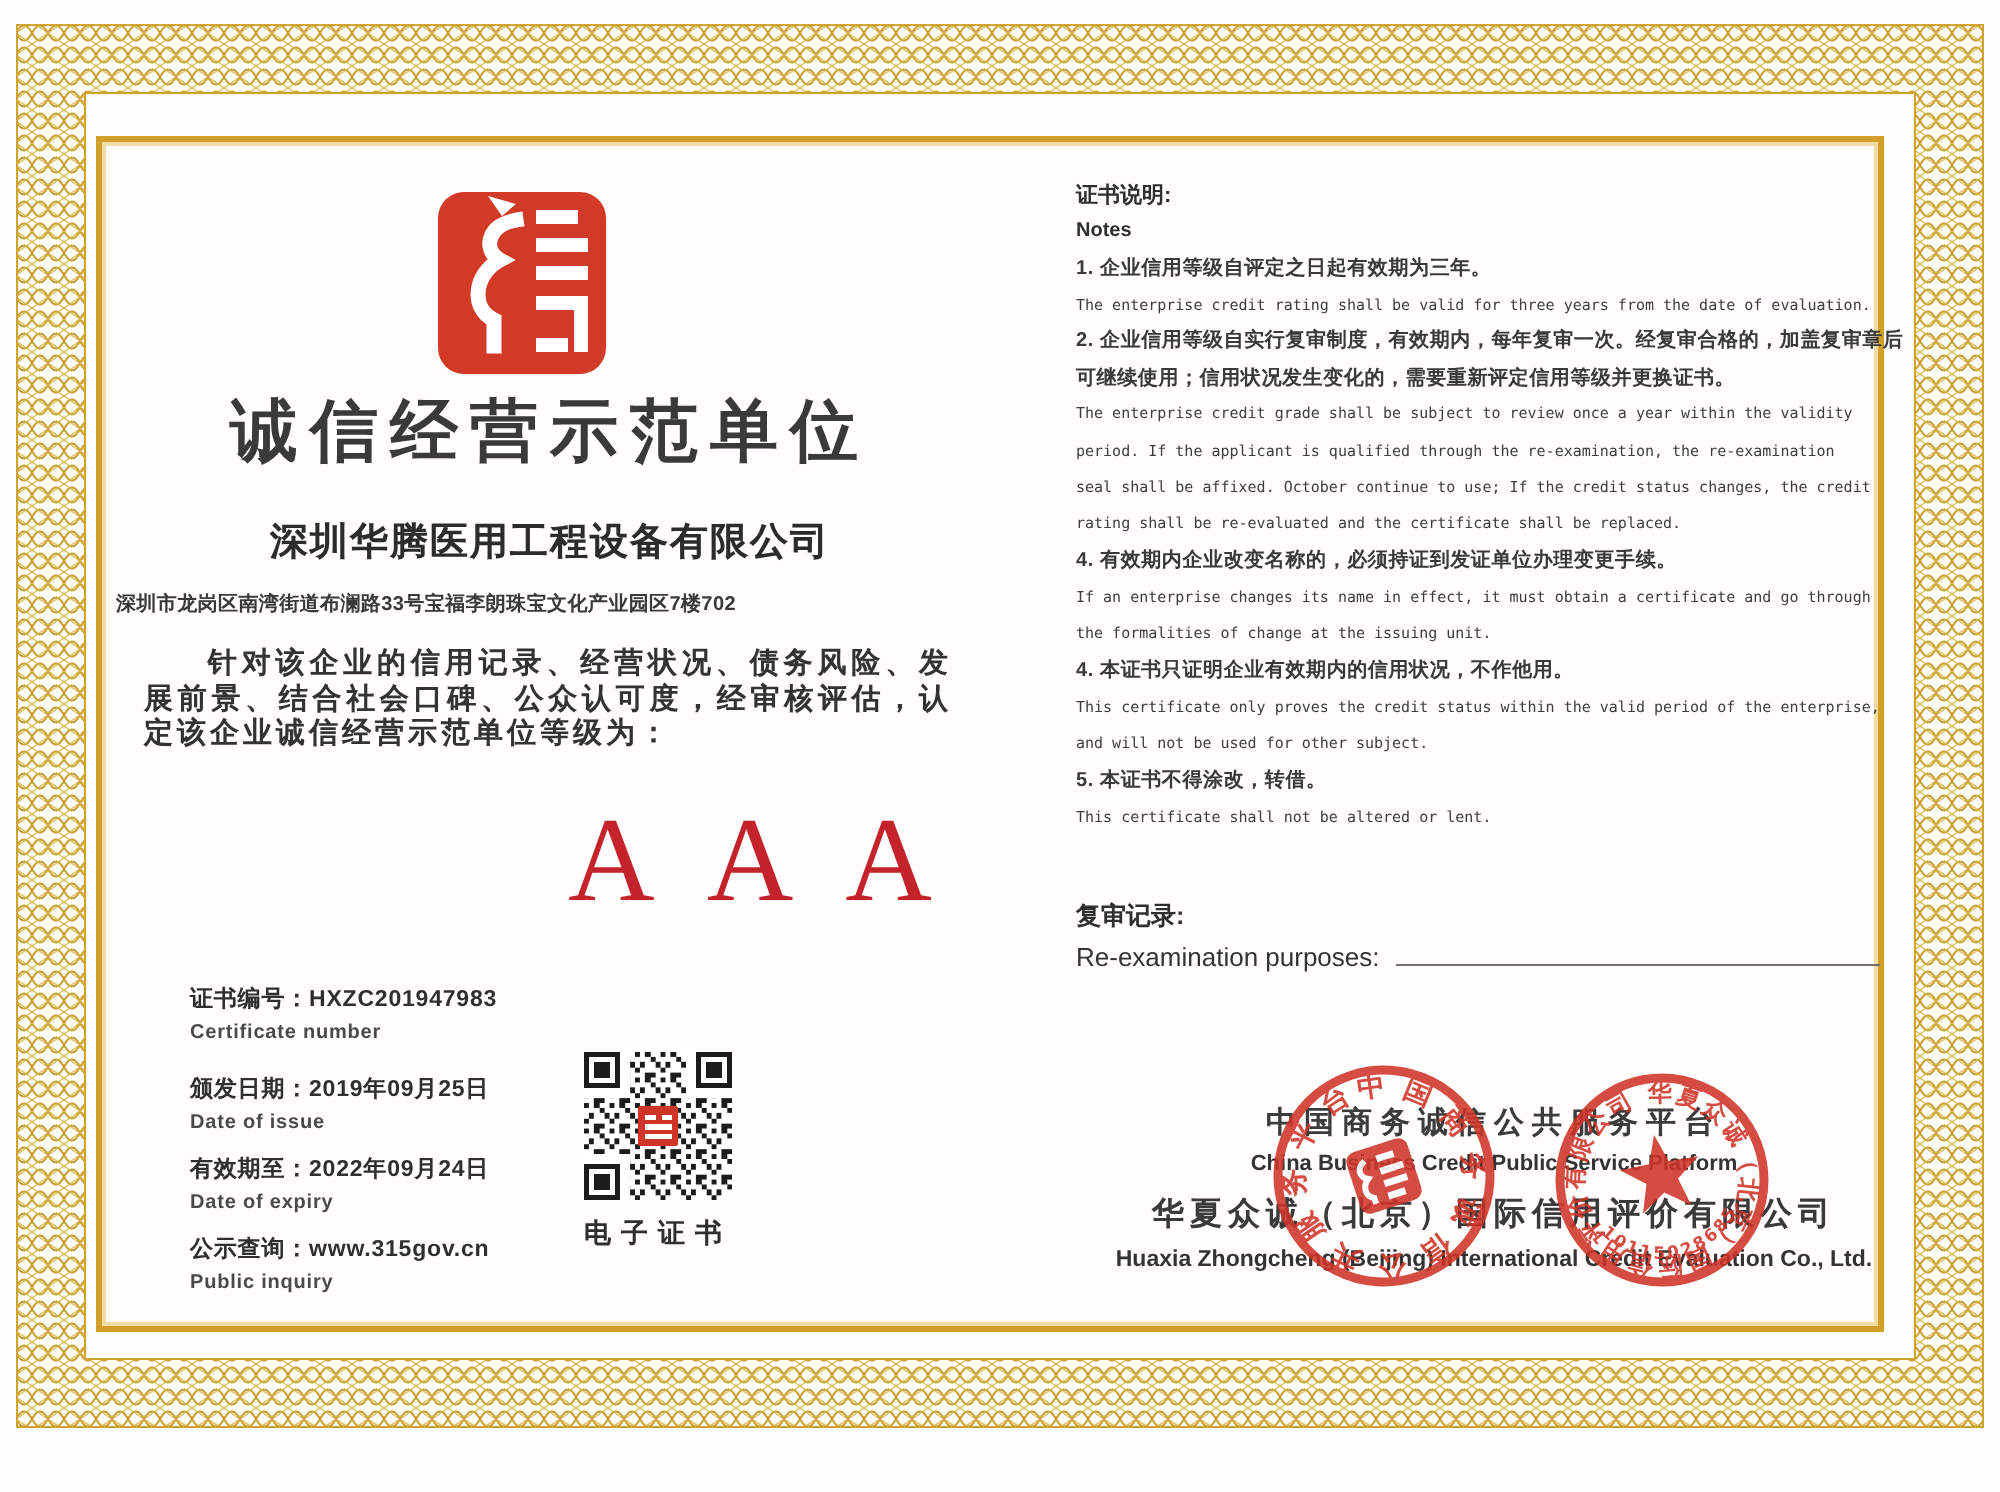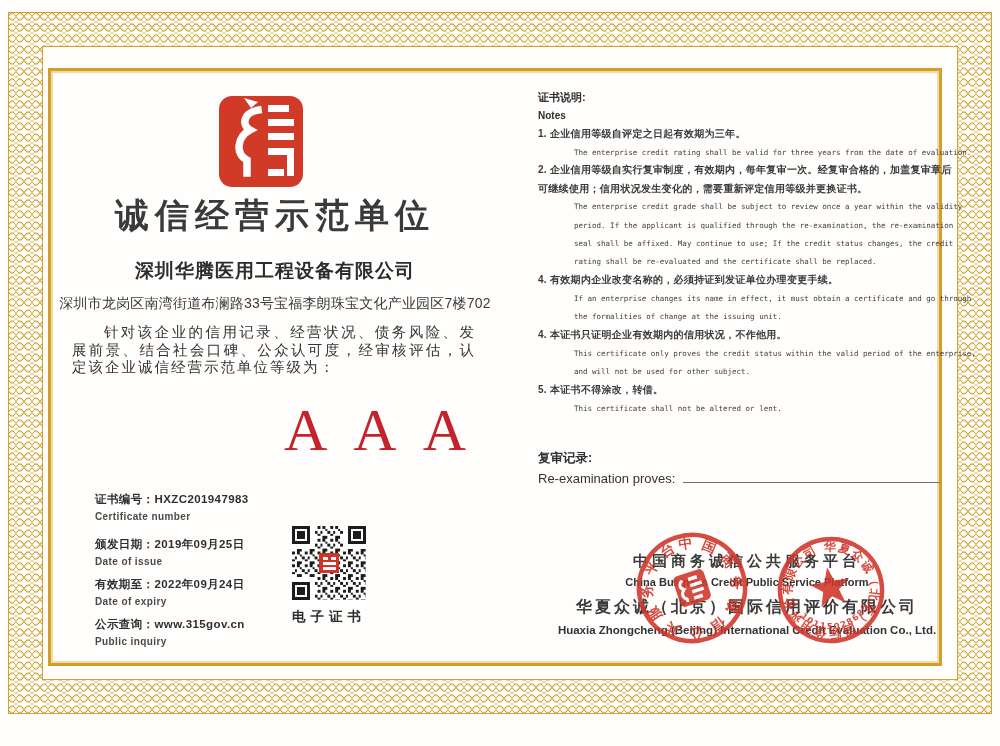--- a/index.html
+++ b/index.html
@@ -11,42 +11,42 @@
   .inner-frame{left:48px;top:68px;width:894px;height:598px;box-sizing:border-box;
       border:3px solid #d2a02a;box-shadow:inset 0 0 0 2px #f0dda5;}
 
   
   .title-cn{left:58px;top:193px;width:434px;text-align:center;font-size:34px;font-weight:700;
       letter-spacing:6px;color:#3a3a3a;font-family:"DejaVu Serif","Liberation Serif",serif;}
   .title-en{left:58px;top:241px;width:434px;text-align:center;font-size:11px;font-weight:700;
       letter-spacing:2.6px;word-spacing:3px;color:#2e2e2e;}
   .company{left:58px;top:258px;width:434px;text-align:center;font-size:19px;font-weight:700;
       letter-spacing:1px;color:#2c2c2c;}
-  .address{left:58px;top:295px;width:434px;text-align:center;font-size:14px;font-weight:400;
+  .address{left:58px;top:295px;width:434px;text-align:left;font-size:10px;font-weight:700;
       letter-spacing:.2px;color:#3a3a3a;white-space:nowrap;}
-  .statement{left:72px;top:324px;width:404px;font-size:14.5px;font-weight:400;line-height:17.6px;
+  .statement{left:72px;top:324px;width:404px;font-size:14.5px;font-weight:700;line-height:17.6px;
       letter-spacing:2px;text-align:justify;text-indent:2.2em;color:#333;}
   .rating{left:58px;top:396px;width:434px;text-align:right;font-size:60px;font-weight:400;
       font-family:"Liberation Serif","DejaVu Serif",serif;letter-spacing:26px;text-indent:26px;color:#c4232b;}
 
   .field{left:95px;width:230px;}
   .field .row{font-size:11.5px;font-weight:700;color:#2f2f2f;letter-spacing:.4px;white-space:nowrap;}
   .field .sub{margin-top:4px;font-size:10px;font-weight:600;color:#4a4a4a;letter-spacing:.4px;}
 
   .badge-label{margin-top:8px;text-align:center;font-size:13.5px;font-weight:600;
       letter-spacing:5px;color:#2f2f2f;white-space:nowrap;}
 
   
   .notes{left:538px;top:88px;width:416px;}
   .nheading{font-size:11px;font-weight:700;color:#2f2f2f;height:18.3px;display:flex;align-items:center;}
   .nsub{font-size:10px;font-weight:700;color:#2f2f2f;height:18.3px;display:flex;align-items:center;}
   .note-cn{font-size:10px;font-weight:600;color:#3a3a3a;letter-spacing:.3px;white-space:nowrap;
       height:18.3px;display:flex;align-items:center;}
   .note-en{font-family:"DejaVu Sans Mono","Liberation Mono",monospace;font-size:7.5px;color:#3d3d3d;
-      white-space:nowrap;height:18.3px;display:flex;align-items:center;margin-left:36px;}
+      white-space:nowrap;height:18.3px;display:flex;align-items:center;}
 
   .review{left:538px;top:450px;width:402px;}
   .review .cn{font-size:12.5px;font-weight:700;color:#2f2f2f;}
   .review .enrow{margin-top:4px;display:flex;align-items:flex-end;font-size:13px;color:#333;}
   .review .line{flex:1;border-bottom:1.5px solid #707070;margin-left:8px;margin-bottom:3px;}
 
   .issuer{left:552px;top:552px;width:390px;text-align:center;}
   .issuer .p-cn{font-size:15px;font-weight:600;letter-spacing:4px;color:#3c3c3c;white-space:nowrap;}
   .issuer .p-en{margin-top:5px;font-size:11px;font-weight:700;color:#333;white-space:nowrap;}
   .issuer .c-cn{margin-top:9px;font-size:16px;font-weight:600;letter-spacing:3px;color:#3a3a3a;white-space:nowrap;}
@@ -147,36 +147,36 @@
 
   <div class="abs notes">
     <div class="nheading">证书说明:</div>
     <div class="nsub">Notes</div>
     <div class="note-cn">1. 企业信用等级自评定之日起有效期为三年。</div>
     <div class="note-en">The enterprise credit rating shall be valid for three years from the date of evaluation.</div>
     <div class="note-cn">2. 企业信用等级自实行复审制度，有效期内，每年复审一次。经复审合格的，加盖复审章后</div>
     <div class="note-cn">可继续使用；信用状况发生变化的，需要重新评定信用等级并更换证书。</div>
     <div class="note-en">The enterprise credit grade shall be subject to review once a year within the validity</div>
     <div class="note-en">period. If the applicant is qualified through the re-examination, the re-examination</div>
-    <div class="note-en">seal shall be affixed. May continue to use; If the credit status changes, the credit</div>
+    <div class="note-en">seal shall be affixed. October continue to use; If the credit status changes, the credit</div>
     <div class="note-en">rating shall be re-evaluated and the certificate shall be replaced.</div>
     <div class="note-cn">4. 有效期内企业改变名称的，必须持证到发证单位办理变更手续。</div>
     <div class="note-en">If an enterprise changes its name in effect, it must obtain a certificate and go through</div>
     <div class="note-en">the formalities of change at the issuing unit.</div>
     <div class="note-cn">4. 本证书只证明企业有效期内的信用状况，不作他用。</div>
     <div class="note-en">This certificate only proves the credit status within the valid period of the enterprise,</div>
     <div class="note-en">and will not be used for other subject.</div>
     <div class="note-cn">5. 本证书不得涂改，转借。</div>
     <div class="note-en">This certificate shall not be altered or lent.</div>
   </div>
 
   <div class="abs review">
     <div class="cn">复审记录:</div>
     <div class="enrow">
-      <span>Re-examination proves:</span>
+      <span>Re-examination purposes:</span>
       <span class="line"></span>
     </div>
   </div>
 
   <div class="abs issuer">
     <div class="p-cn">中国商务诚信公共服务平台</div>
     <div class="p-en">China Business Credit Public Service Platform</div>
     <div class="c-cn">华夏众诚（北京）国际信用评价有限公司</div>
     <div class="c-en">Huaxia Zhongcheng (Beijing) International Credit Evaluation Co., Ltd.</div>
   </div>

